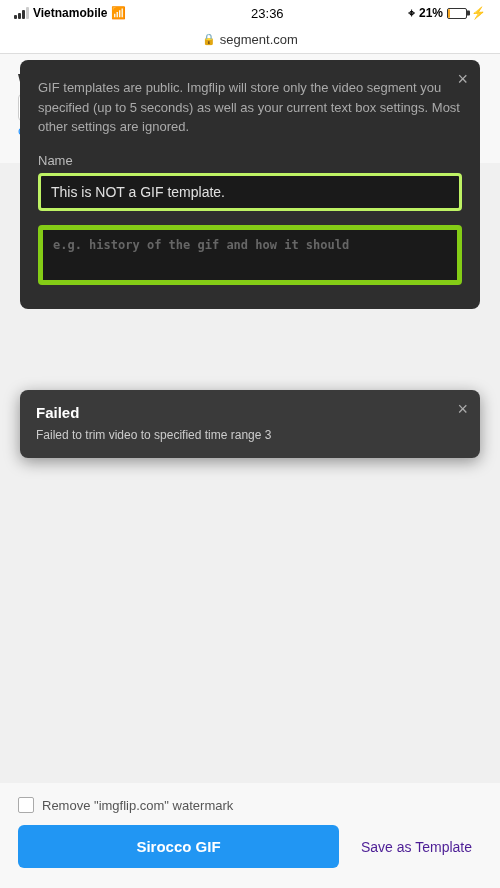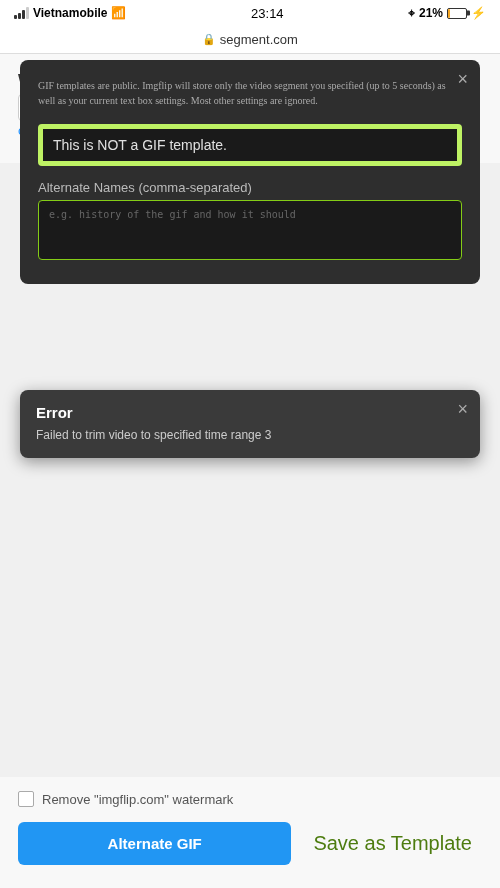--- a/index.html
+++ b/index.html
@@ -151,57 +151,57 @@
       right: 12px;
       color: #aaa;
       font-size: 18px;
       cursor: pointer;
       background: none;
       border: none;
       line-height: 1;
     }
 
     .dialog-info {
-      font-size: 10px;
+      font-size: 13px;
       color: #aaa;
       line-height: 1.5;
       margin-bottom: 16px;
-      font-family: Liberation Serif, serif;
     }
 
     .field-label {
       font-size: 13px;
       color: #bbb;
       margin-bottom: 5px;
     }
 
     .dialog-input {
       width: 100%;
       background: #1a1a1a;
-      border: 5px solid #bef264;
+      border: 3px solid #bef264;
       border-radius: 4px;
       padding: 8px 10px;
       color: #e0e0e0;
       font-size: 14px;
       margin-bottom: 14px;
     }
     .dialog-input::placeholder {
       color: #666;
     }
 
     .description-input {
       width: 100%;
       background: #1a1a1a;
-      border: 1px solid #84cc16;
+      border: 5px solid #84cc16;
       border-radius: 4px;
       padding: 8px 10px;
       color: #e0e0e0;
-      font-size: 10px;
+      font-size: 12px;
       min-height: 60px;
       resize: none;
+      font-weight: bold;
     }
     .description-input::placeholder {
       color: #666;
     }
 
     
     .error-toast {
       position: absolute;
       top: 390px;
       left: 20px;
@@ -281,22 +281,22 @@
       padding: 13px 22px;
       font-size: 15px;
       font-weight: 600;
       cursor: pointer;
       flex: 1;
     }
 
     .template-btn {
       background: transparent;
       border: none;
-      color: #4d7c0f;
-      font-size: 20px;
+      color: #4c1d95;
+      font-size: 14px;
       cursor: pointer;
       padding: 13px 10px;
     }
 
     
     .signal-bars {
       display: inline-flex;
       align-items: flex-end;
       gap: 1px;
       height: 12px;
@@ -319,21 +319,21 @@
   <div class="status-left">
     <div class="signal-bars">
       <span></span>
         <span></span>
         <span></span>
         <span></span>
     </div>
     <span>Vietnamobile</span>
     <span>📶</span>
   </div>
-  <div class="status-center">23:14</div>
+  <div class="status-center">23:36</div>
   <div class="status-right">
     <span>⌖</span>
     <span>21%</span>
     <div class="battery">
       <div class="battery-icon">
           <div class="battery-fill"></div>
         </div>
     </div>
     <span>⚡</span>
   </div>
@@ -355,35 +355,35 @@
       <button class="width-btn">480px</button>
     </div>
     <a class="customize-link">customize</a>
   </div>
 </div>
 
 <div class="template-dialog">
   <button class="dialog-close">×</button>
   <p class="dialog-info">GIF templates are public. Imgflip will store only the video segment you specified (up to 5 seconds) as well as your current text box settings. Most other settings are ignored.</p>
 
+  <div class="field-label">Name</div>
   <input class="dialog-input" type="text" value="This is NOT a GIF template." style="">
 
-  <div class="field-label">Alternate Names (comma-separated)</div>
 
   <textarea class="description-input" placeholder="e.g. history of the gif and how it should" style=""></textarea>
 </div>
 
 <div class="error-toast">
   <button class="error-close">×</button>
-  <div class="error-title">Error</div>
+  <div class="error-title">Failed</div>
   <div class="error-message">Failed to trim video to specified time range 3</div>
 </div>
 
 <div class="bottom-area">
   <div class="watermark-row">
     <div class="watermark-checkbox"></div>
     <span class="watermark-label">Remove "imgflip.com" watermark</span>
   </div>
   <div class="action-row">
-    <button class="generate-btn">Alternate GIF</button>
+    <button class="generate-btn">Sirocco GIF</button>
     <button class="template-btn">Save as Template</button>
   </div>
 </div>
 
 </body></html>

